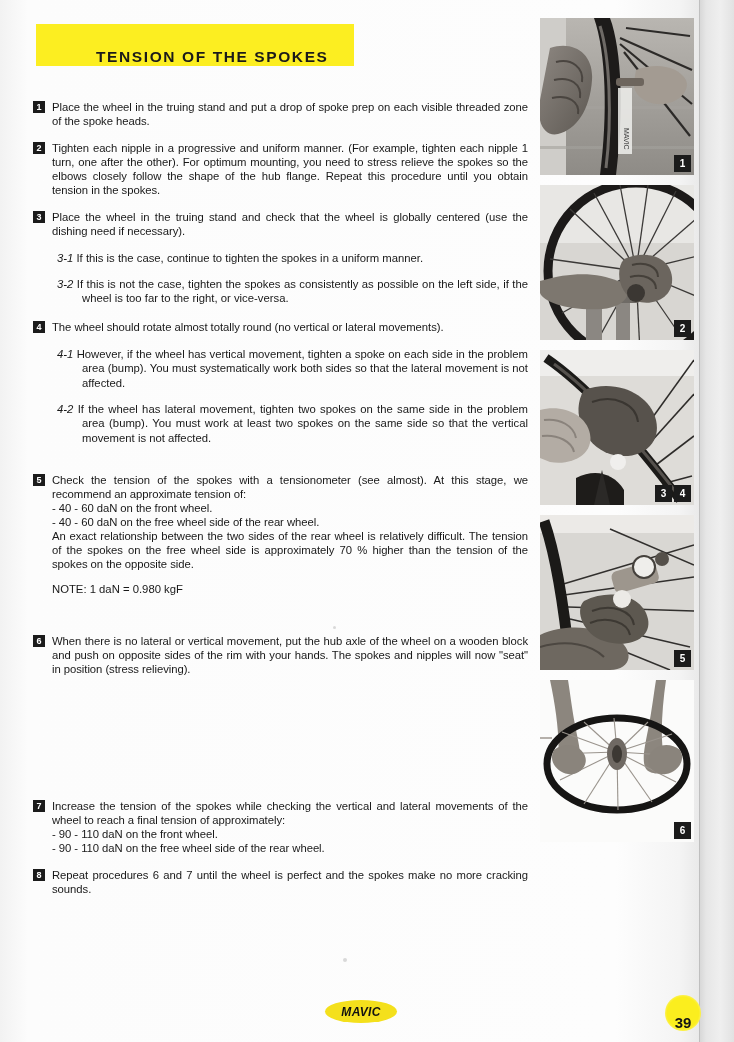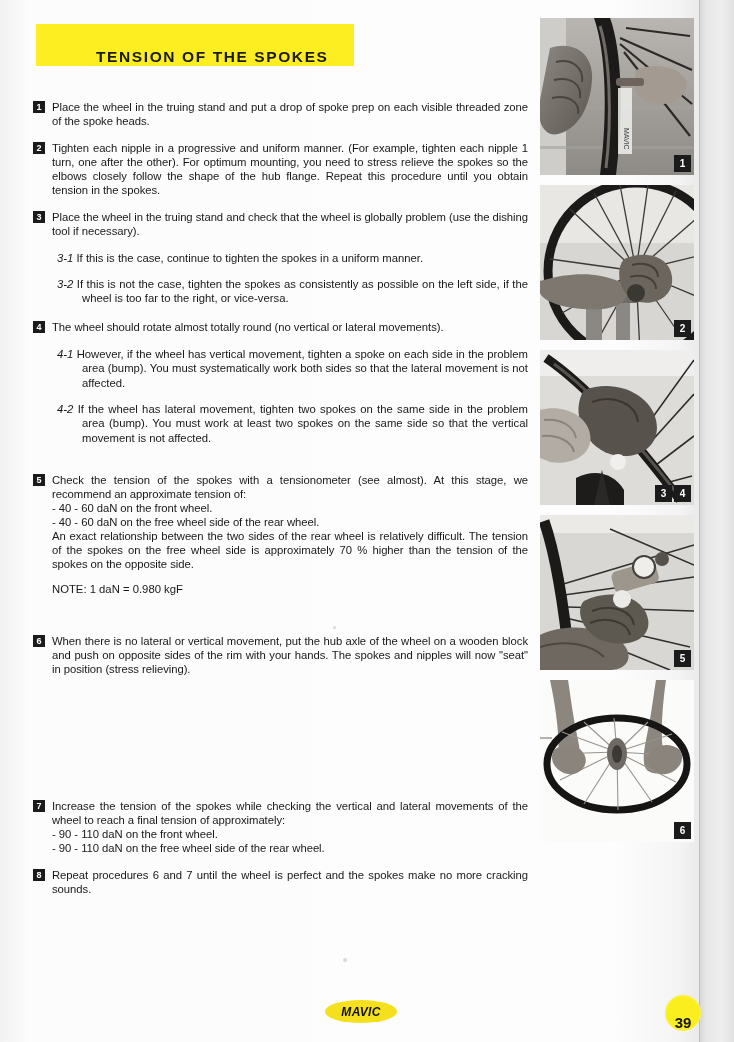--- a/index.html
+++ b/index.html
@@ -211,21 +211,21 @@
       <div class="step-body">Place the wheel in the truing stand and put a drop of spoke prep on each visible threaded zone of the spoke heads.</div>
     </div>
 
     <div class="step">
       <div class="badge">2</div>
       <div class="step-body">Tighten each nipple in a progressive and uniform manner. (For example, tighten each nipple 1 turn, one after the other). For optimum mounting, you need to stress relieve the spokes so the elbows closely follow  the shape of the hub flange. Repeat this procedure until you obtain tension in the spokes.</div>
     </div>
 
     <div class="step">
       <div class="badge">3</div>
-      <div class="step-body">Place the wheel in the truing stand and check that the wheel is globally problem (use the dishing tool if necessary).</div>
+      <div class="step-body">Place the wheel in the truing stand and check that the wheel is globally centered (use the dishing need if necessary).</div>
     </div>
 
     <div class="sub">
       <span class="sub-num">3-1</span>
       <span>If this is the case, continue to tighten the spokes in a uniform manner.</span>
     </div>
 
     <div class="sub">
       <span class="sub-hang"><span class="sub-num">3-2</span> <span>If this is not the case, tighten the spokes as consistently as possible on the left side, if the wheel is too far to the right, or vice-versa.</span></span>
     </div>

